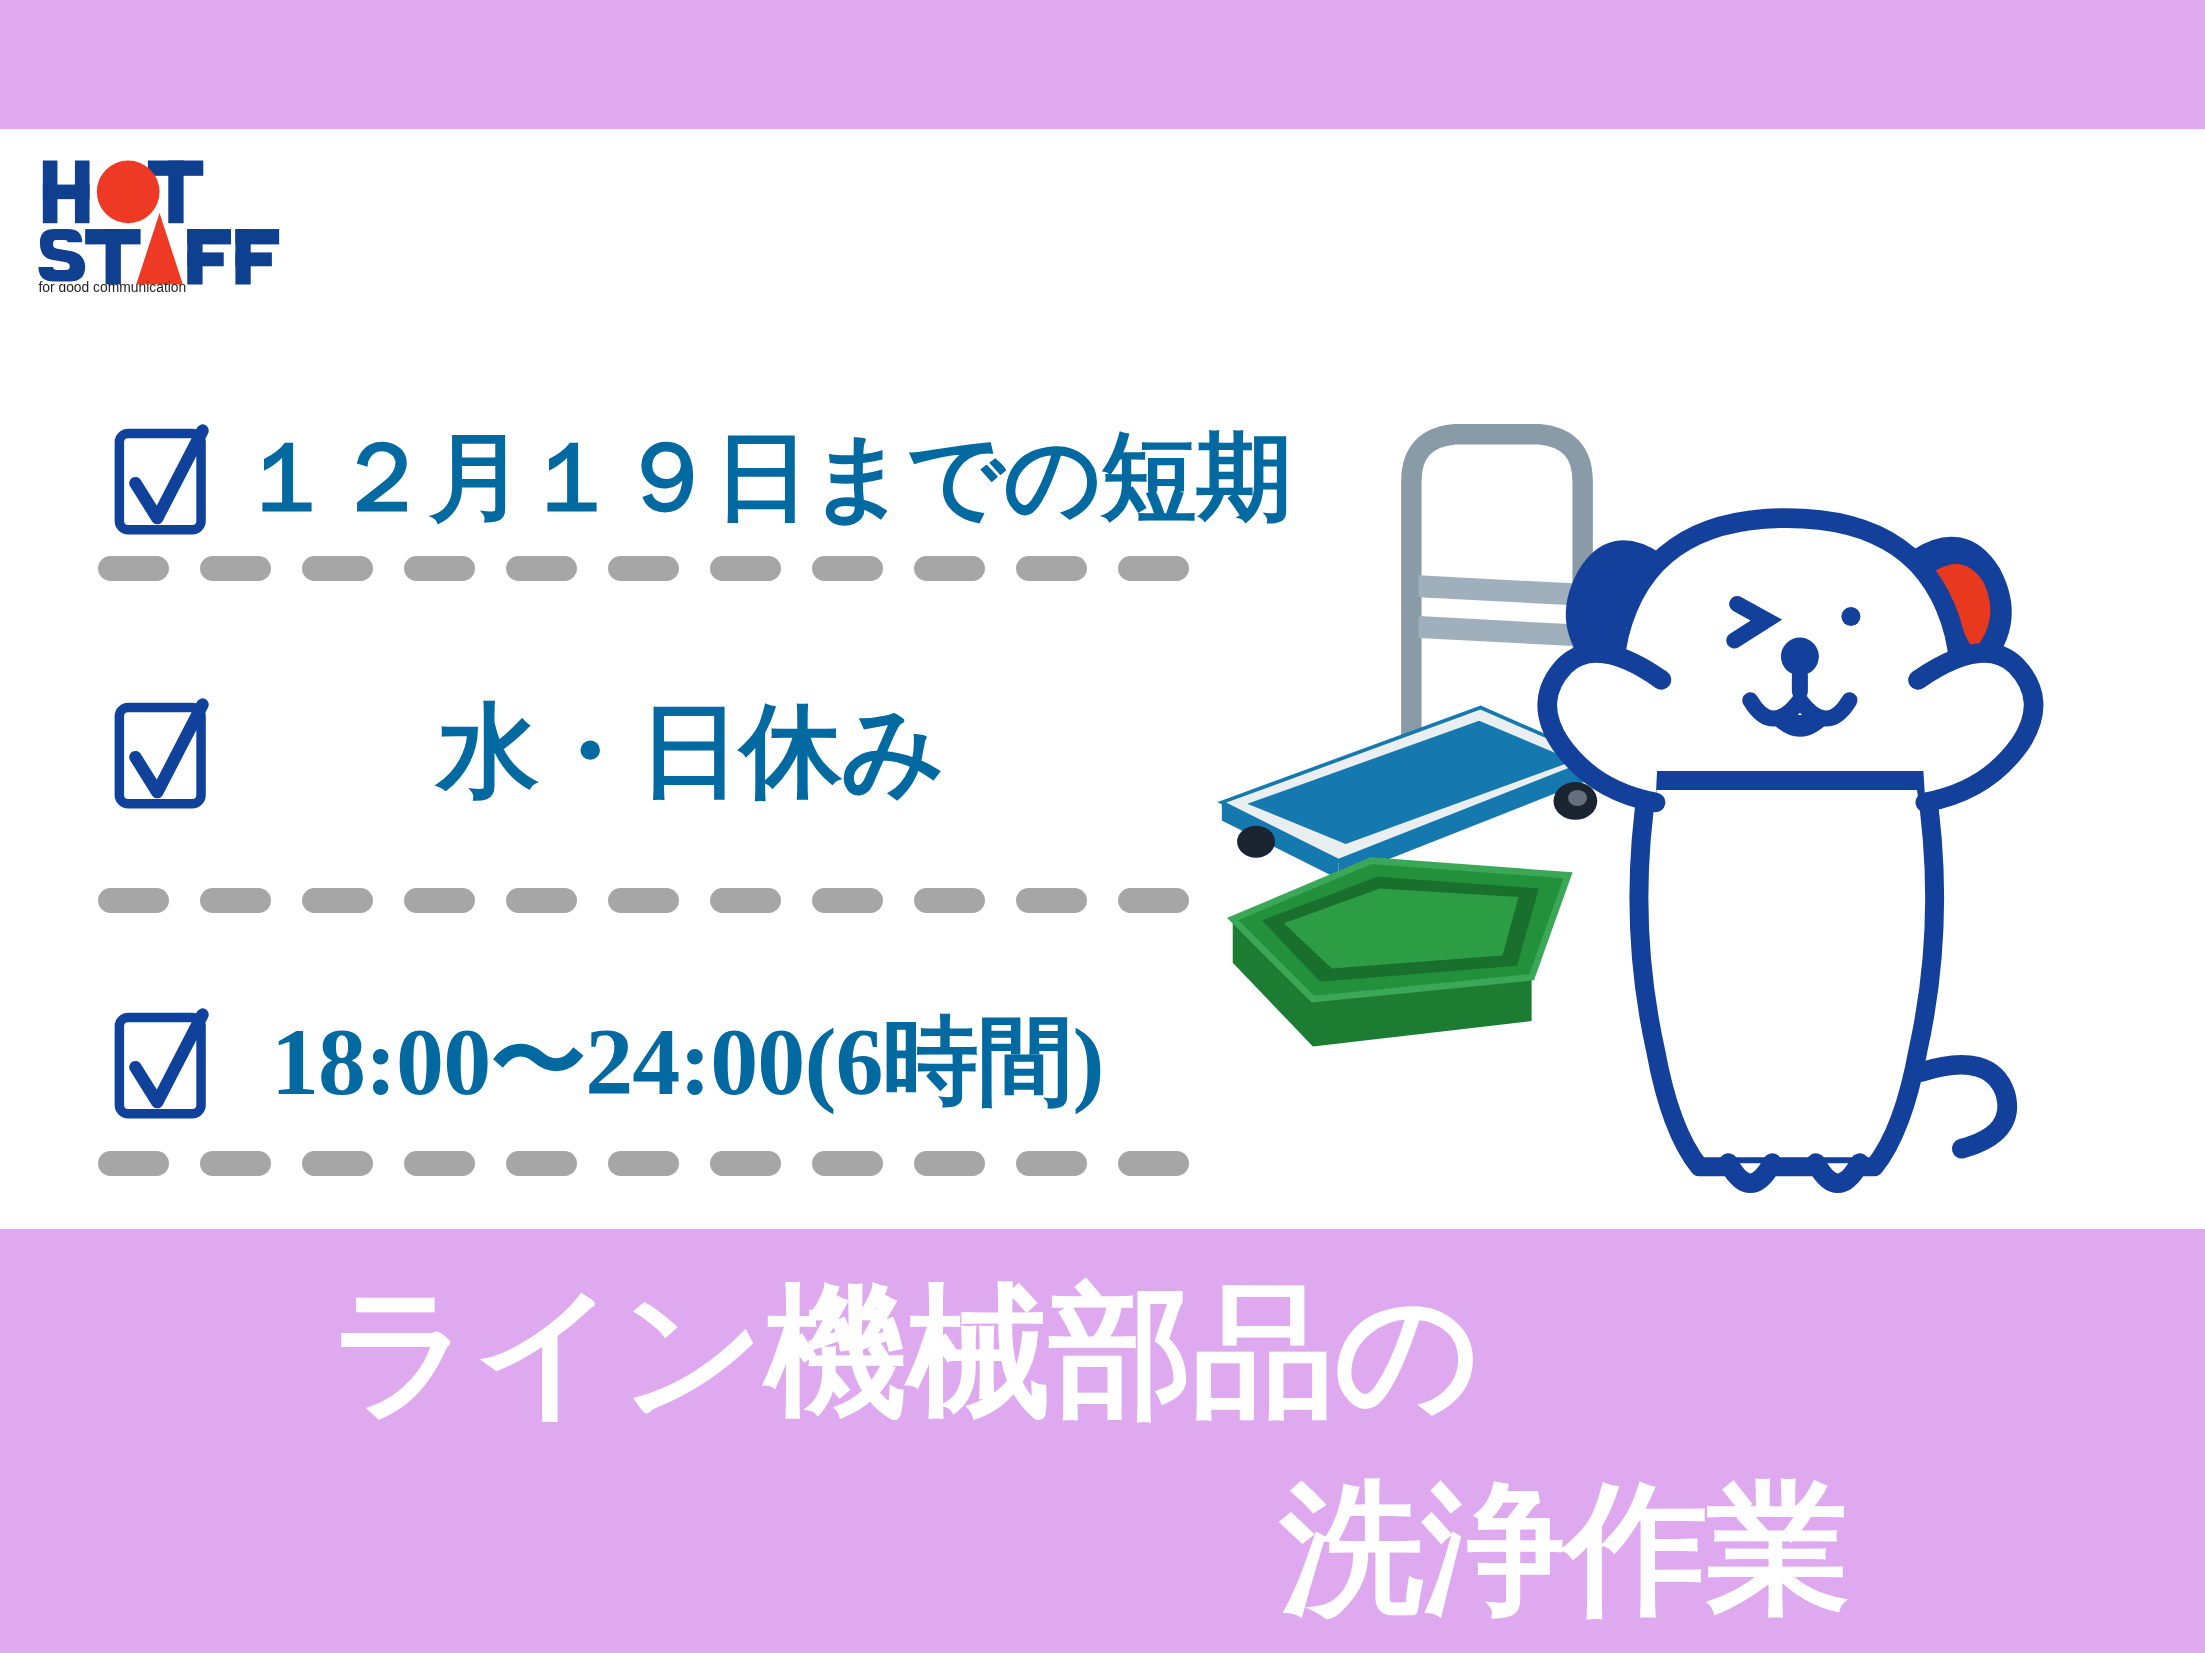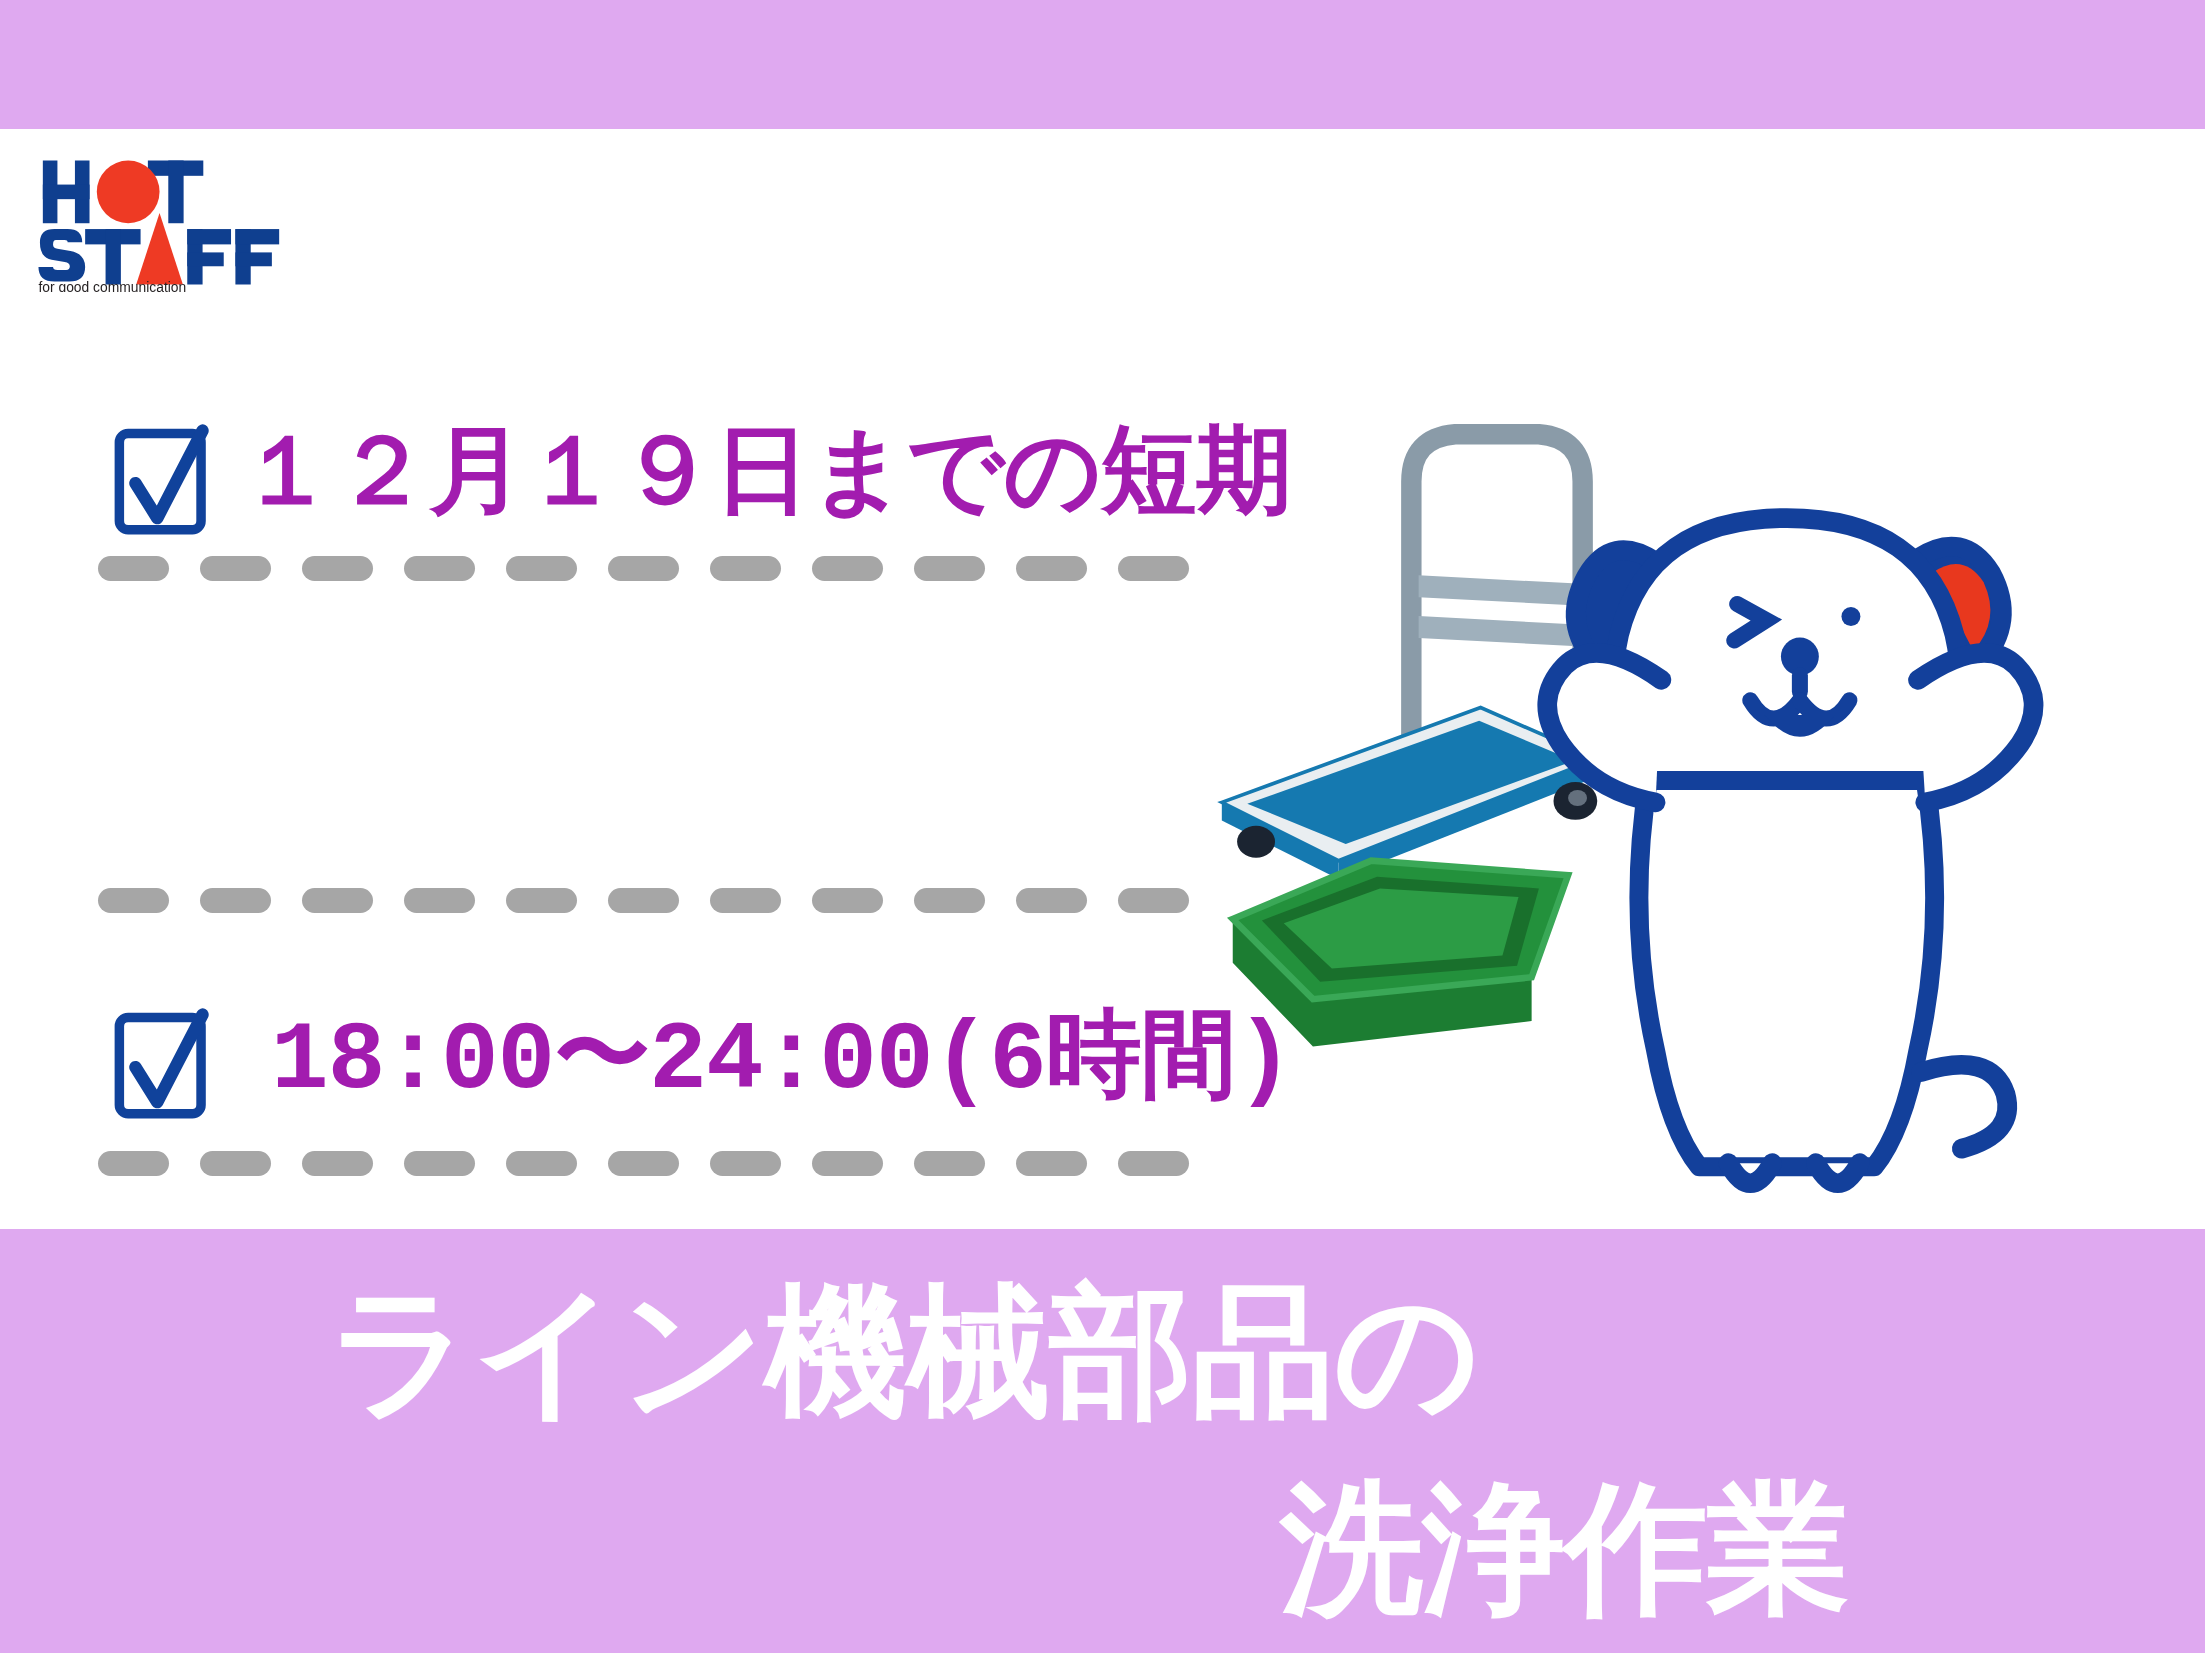--- a/index.html
+++ b/index.html
@@ -62,22 +62,22 @@
   .checkbox {
     flex: 0 0 auto;
     width: 117px;
     height: 124px;
     margin-left: 109px;
     position: relative;
   }
   .checkbox svg { display:block; width: 117px; height: 124px; }
 
   .row-label {
-    font-family: Liberation Mono, monospace;
-    color: #a21caf;
+    font-family: Liberation Serif, serif;
+    color: #0369a1;
     font-weight: 700;
     letter-spacing: -0.01em;
     white-space: nowrap;
     line-height: 1;
   }
   .row-1 .row-label { font-size: 96px; margin-left: 13px; }
   .row-2 .row-label { font-size: 102px; margin-left: 211px; }
   .row-3 .row-label { font-size: 96px; margin-left: 13px; }
 
   
@@ -163,20 +163,29 @@
   <div class="row row-1">
     <div class="checkbox">
       <svg viewBox="0 0 160 170" xmlns="http://www.w3.org/2000/svg" aria-hidden="true">
         <rect x="14" y="24" width="112" height="132" rx="12" ry="12" fill="#ffffff" stroke="#10429B" stroke-width="13"></rect>
         <path d="M36 92 L66 140 L128 20" fill="none" stroke="#10429B" stroke-width="17" stroke-linecap="round" stroke-linejoin="round"></path>
       </svg>
     </div>
     <div class="row-label">１２月１９日までの短期</div>
   </div>
 
+  <div class="row row-2">
+    <div class="checkbox">
+      <svg viewBox="0 0 160 170" xmlns="http://www.w3.org/2000/svg" aria-hidden="true">
+        <rect x="14" y="24" width="112" height="132" rx="12" ry="12" fill="#ffffff" stroke="#10429B" stroke-width="13"></rect>
+        <path d="M36 92 L66 140 L128 20" fill="none" stroke="#10429B" stroke-width="17" stroke-linecap="round" stroke-linejoin="round"></path>
+      </svg>
+    </div>
+    <div class="row-label">水・日休み</div>
+  </div>
 
   <div class="row row-3">
     <div class="checkbox">
       <svg viewBox="0 0 160 170" xmlns="http://www.w3.org/2000/svg" aria-hidden="true">
         <rect x="14" y="24" width="112" height="132" rx="12" ry="12" fill="#ffffff" stroke="#10429B" stroke-width="13"></rect>
         <path d="M36 92 L66 140 L128 20" fill="none" stroke="#10429B" stroke-width="17" stroke-linecap="round" stroke-linejoin="round"></path>
       </svg>
     </div>
     <div class="row-label">18:00〜24:00(6時間)</div>
   </div>

